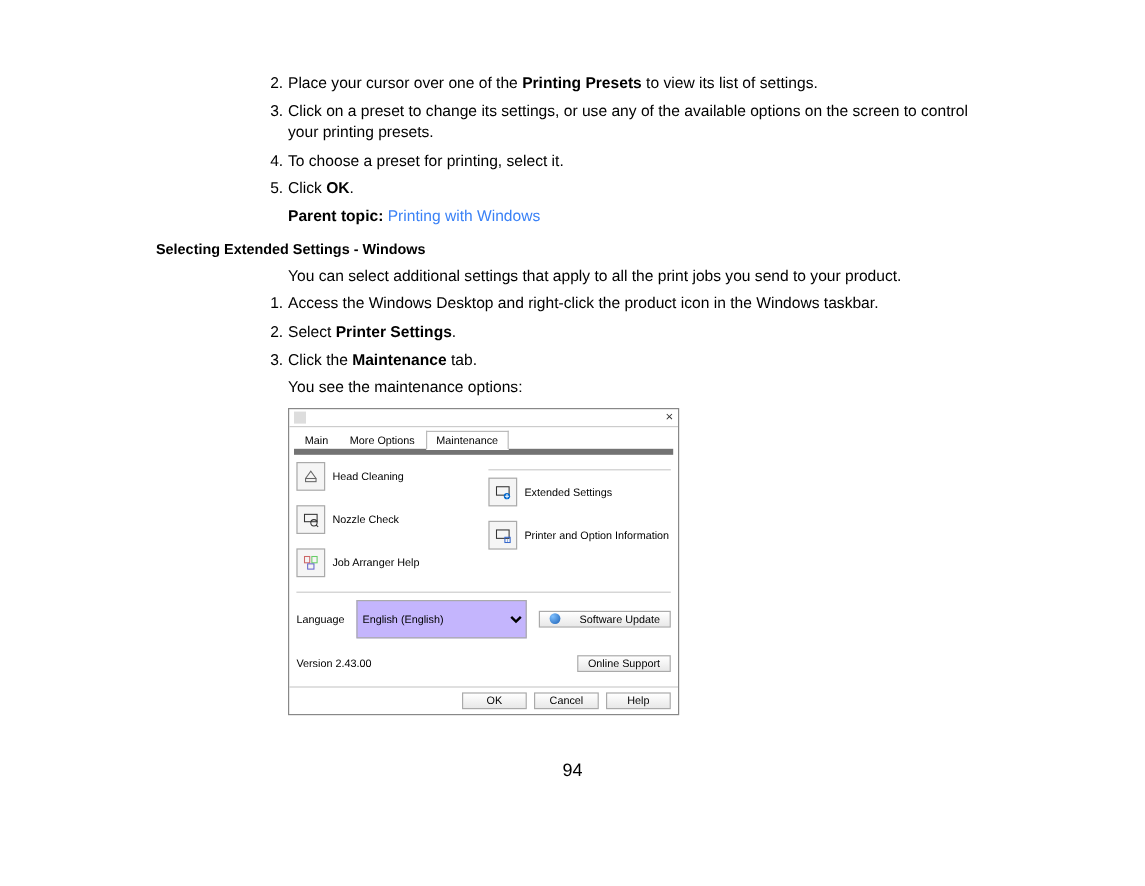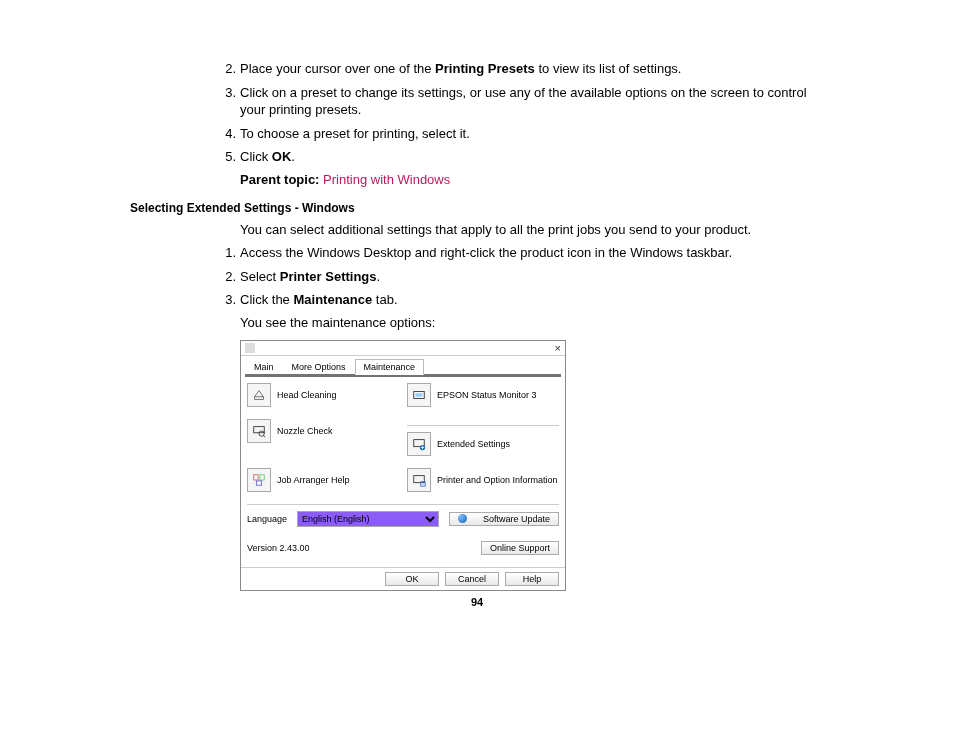--- a/index.html
+++ b/index.html
@@ -31,21 +31,21 @@
     position: absolute;
     left: -24px;
     width: 20px;
     text-align: right;
   }
   .bold { font-weight: bold; }
   .parent-topic {
     margin: 4px 0 12px 110px;
   }
   .parent-topic .lbl { font-weight: bold; }
-  .parent-topic a { color: #be185d; text-decoration: none; }
+  .parent-topic a { color: #3b82f6; text-decoration: none; }
   h2.section {
     font-size: 12px;
     font-weight: bold;
     margin: 14px 0 6px 0;
   }
   .intro {
     margin: 0 0 6px 110px;
     line-height: 1.35;
   }
   .after-step {
@@ -74,21 +74,21 @@
   .titlebar .appicon {
     width: 10px; height: 10px; background: #ddd;
   }
   .titlebar .close {
     font-size: 11px;
     color: #333;
     cursor: default;
   }
   .tabbar {
     display: flex;
-    border-bottom: 3px solid #737373;
+    border-bottom: 5px solid #737373;
     margin: 2px 4px 0 4px;
   }
   .tab {
     padding: 2px 8px;
     border: 1px solid transparent;
     border-bottom: none;
     position: relative;
     top: 1px;
     cursor: default;
   }
@@ -131,23 +131,23 @@
   }
   .langrow {
     display: flex;
     align-items: center;
     gap: 10px;
     margin-top: 6px;
   }
   .langrow select {
     flex: 1;
     font-size: 9px;
-    height: 16px;
+    height: 32px;
     border: 1px solid #aaa;
-    background: #8b5cf6;
+    background: #c4b5fd;
   }
   .pushbtn {
     border: 1px solid #aaa;
     background: linear-gradient(#fff,#e8e8e8);
     padding: 1px 8px;
     font-size: 9px;
     cursor: default;
     display: inline-flex;
     align-items: center;
     gap: 16px;
@@ -162,23 +162,23 @@
   .footer {
     border-top: 1px solid #ccc;
     padding: 4px 6px;
     display: flex;
     justify-content: flex-end;
     gap: 6px;
   }
   .footer .pushbtn { min-width: 36px; justify-content: center; }
   .pagenum {
     text-align: center;
-    font-size: 11px;
-    font-weight: bold;
-    margin-top: 5px;
+    font-size: 15px;
+    font-weight: normal;
+    margin-top: 38px;
   }
   .globe { width: 9px; height: 9px; border-radius:50%; background: radial-gradient(circle at 30% 30%, #7ec0ff, #1a5fb4); display:inline-block; }
 </style>
 </head>
 <body>
 
 <div class="page">
 
   <ol class="steps" id="steps-a">
       <li><span class="num">2.</span><span>Place your cursor over one of the </span><span class="bold">Printing Presets</span><span> to view its list of settings.</span></li>
@@ -242,29 +242,20 @@
                 <svg viewBox="0 0 16 16">
                     <rect x="2" y="2" width="5" height="6" fill="none" stroke="#c66"></rect>
                     <rect x="9" y="2" width="5" height="6" fill="none" stroke="#6c6"></rect>
                     <rect x="5" y="9" width="6" height="5" fill="none" stroke="#66c"></rect>
                   </svg>
               </div>
               <span>Job Arranger Help</span>
             </div>
           </div>
           <div class="col">
-            <div class="btnrow">
-              <div class="iconbtn">
-                <svg viewBox="0 0 16 16">
-                    <rect x="2" y="4" width="12" height="8" fill="none" stroke="#333"></rect>
-                    <rect x="4" y="6" width="8" height="4" fill="#9cf"></rect>
-                  </svg>
-              </div>
-              <span>EPSON Status Monitor 3</span>
-            </div>
             <div class="hr"></div>
             <div class="btnrow">
               <div class="iconbtn">
                 <svg viewBox="0 0 16 16">
                     <rect x="2" y="3" width="12" height="8" fill="none" stroke="#333"></rect>
                     <circle cx="12" cy="12" r="3" fill="#06c"></circle>
                     <path d="M12 10 v4 M10 12 h4" stroke="#fff"></path>
                   </svg>
               </div>
               <span>Extended Settings</span>

